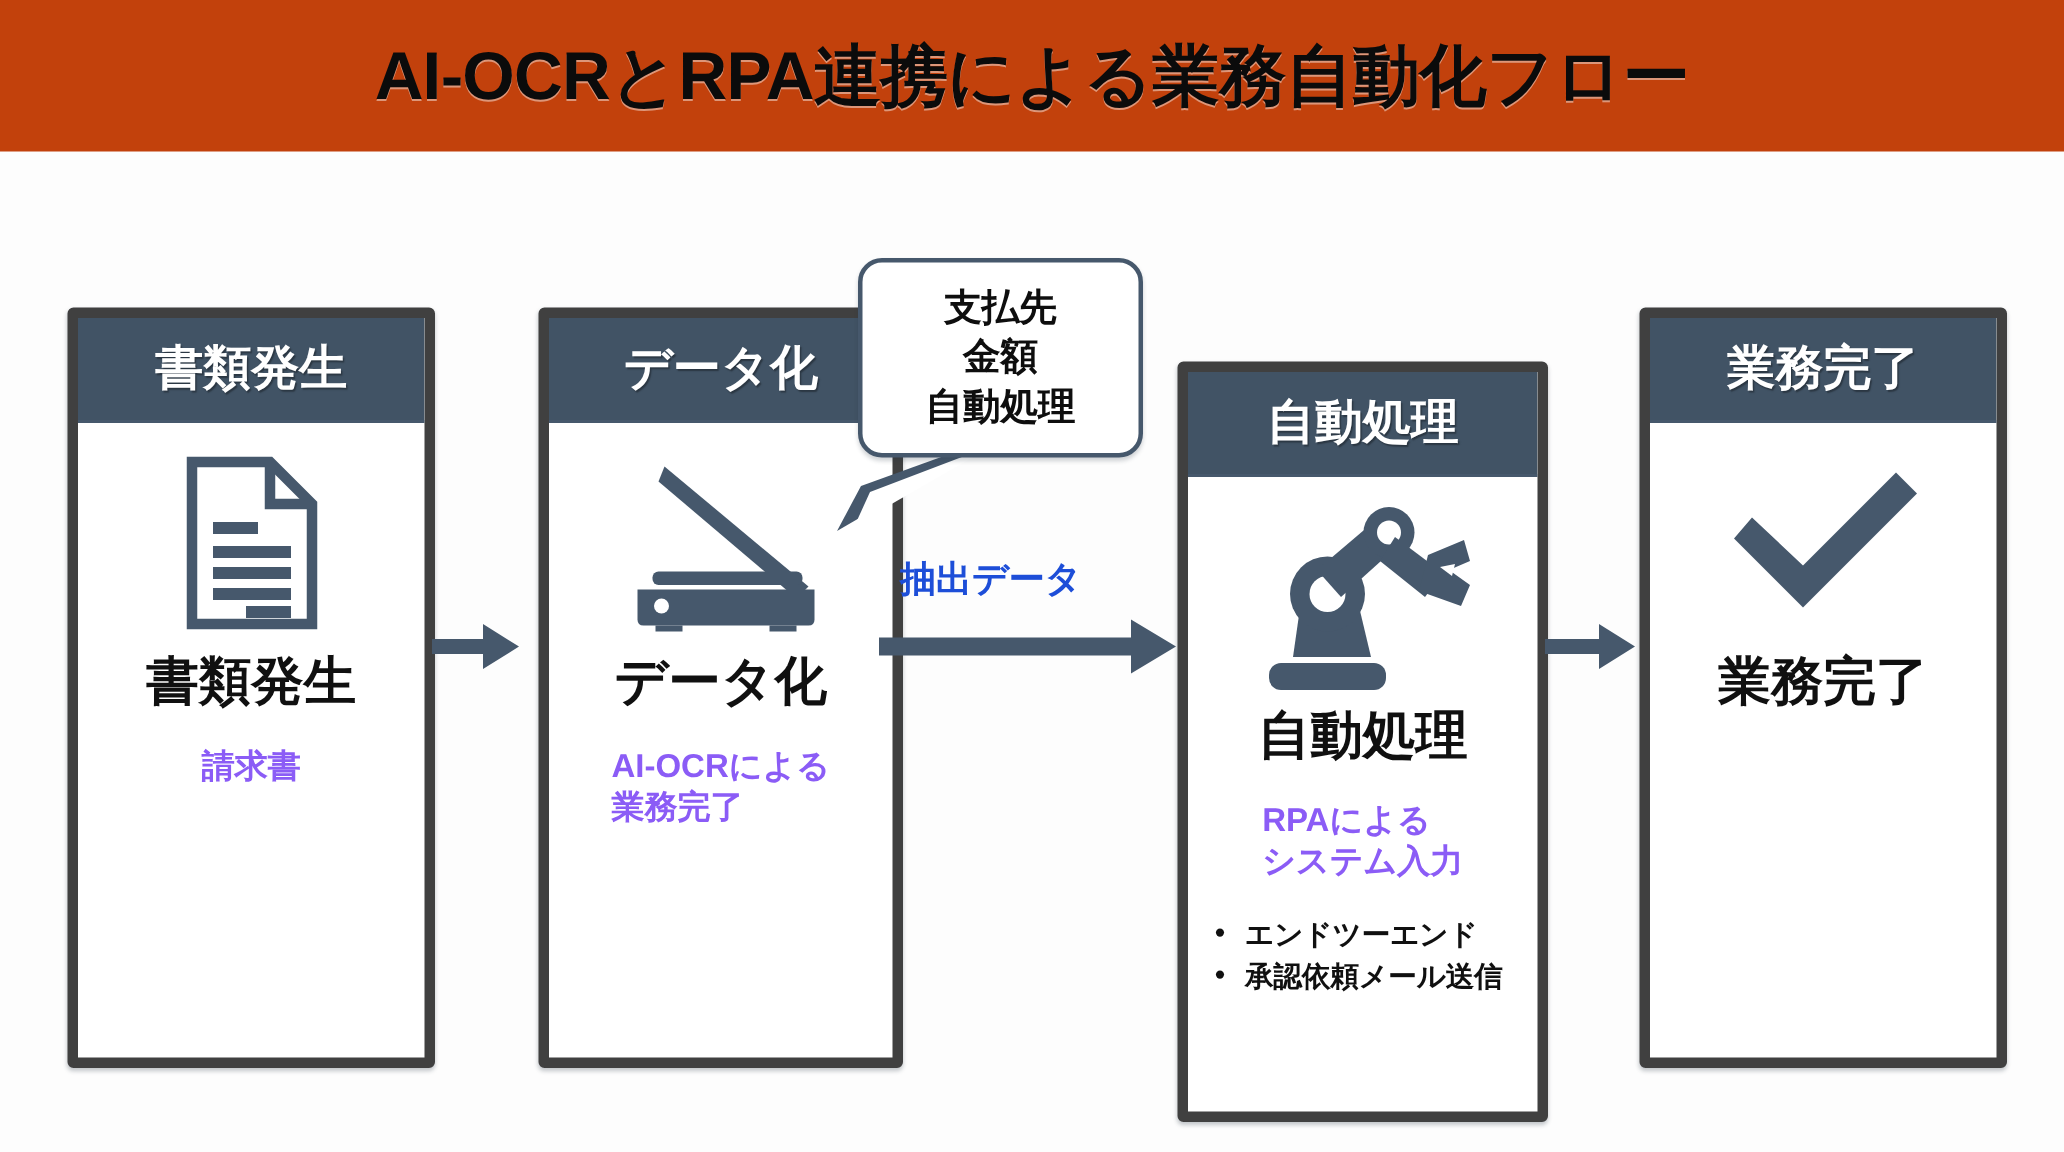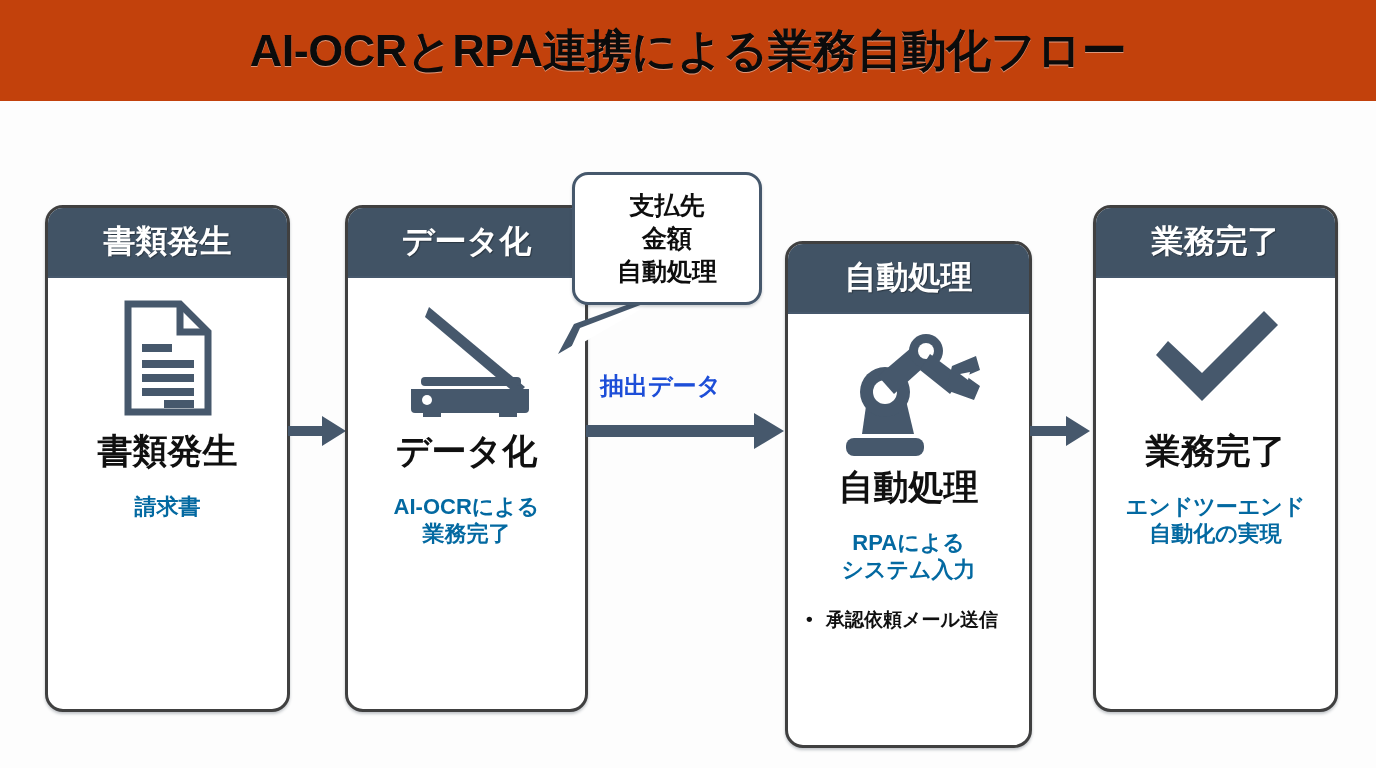--- a/index.html
+++ b/index.html
@@ -20,22 +20,22 @@
   .title-text {
     font-size: 45px; font-weight: bold; color: #0b0b0b;
     letter-spacing: -0.5px; white-space: nowrap;
     text-shadow: 0 1px 0 rgba(255,255,255,.45);
   }
 
   
   .card {
     position: absolute;
     background: #ffffff;
-    border: 3px solid #404040;
-    border-radius: 18px;
+    border: 7px solid #404040;
+    border-radius: 4px;
     overflow: hidden;
     box-shadow: 0 2px 3px rgba(40,55,70,.28);
   }
   .card-header {
     height: 70px;
     background: #415365;
     display: flex; align-items: center; justify-content: center;
     border-bottom: 2px solid #46586c;
   }
   .card-header-text {
@@ -50,22 +50,22 @@
   }
   .icon-slot {
     height: 140px; width: 100%;
     display: flex; align-items: center; justify-content: center;
   }
   .card-title {
     font-size: 35px; font-weight: bold; color: #101010;
     margin-top: 4px; white-space: nowrap; line-height: 1.1;
   }
   .card-sub {
-    font-size: 22px; font-weight: bold; color: #0369a1;
-    margin-top: 22px; text-align: center; line-height: 1.25;
+    font-size: 22px; font-weight: bold; color: #8b5cf6;
+    margin-top: 22px; line-height: 1.25;
     white-space: pre-line;
   }
   .bullets {
     margin-top: 22px; width: 100%;
     padding: 0 6px 0 18px;
     list-style: none;
   }
   .bullets li {
     font-size: 19px; font-weight: bold; color: #101010;
     line-height: 1.5; white-space: nowrap;
@@ -129,21 +129,21 @@
       </div>
       <div class="card-title">書類発生</div>
       <div class="card-sub">請求書</div>
     </div>
   </div>
 
   <svg class="arrow-svg" style="left:288px; top:414px;" width="60" height="34">
     <path d="M0 12 H34 V2 L58 17 L34 32 V22 H0 Z" fill="#46586c"></path>
   </svg>
 
-  <div class="card" style="left:345px; top:205px; width:243px; height:507px;">
+  <div class="card" style="left:359px; top:205px; width:243px; height:507px;">
     <div class="card-header">
       <span class="card-header-text">データ化</span>
     </div>
     <div class="card-body">
       <div class="icon-slot">
         <svg width="136" height="118" viewBox="0 0 136 118" aria-hidden="true">
 
           <path d="M26 18 L30 8 L126 88 L118 96 Z" fill="#46586c"></path>
 
           <rect x="22" y="78" width="100" height="9" rx="4" fill="#46586c"></rect>
@@ -198,38 +198,37 @@
           <path d="M96 26 L128 50 L116 66 L86 42 Z" fill="#46586c"></path>
 
           <path d="M118 38 L142 28 L146 42 L132 48 L146 58 L140 72 L112 62 Z" fill="#46586c"></path>
           <path d="M126 46 L136 44 L134 52 Z" fill="#ffffff"></path>
         </svg>
       </div>
       <div class="card-title">自動処理</div>
       <div class="card-sub">RPAによる
 システム入力</div>
       <ul class="bullets">
+        <li>エンドツーエンド</li>
         <li>承認依頼メール送信</li>
       </ul>
     </div>
   </div>
 
   <svg class="arrow-svg" style="left:1030px; top:414px;" width="62" height="34">
     <path d="M0 12 H36 V2 L60 17 L36 32 V22 H0 Z" fill="#46586c"></path>
   </svg>
 
   <div class="card" style="left:1093px; top:205px; width:245px; height:507px;">
     <div class="card-header">
       <span class="card-header-text">業務完了</span>
     </div>
     <div class="card-body">
       <div class="icon-slot">
         <svg width="140" height="110" viewBox="0 0 140 110" aria-hidden="true">
           <path d="M10 52 L22 38 L56 70 L118 8 L132 22 L56 98 Z" fill="#46586c"></path>
         </svg>
       </div>
       <div class="card-title">業務完了</div>
-      <div class="card-sub">エンドツーエンド
-自動化の実現</div>
     </div>
   </div>
 
 </div>
 
 </body></html>

